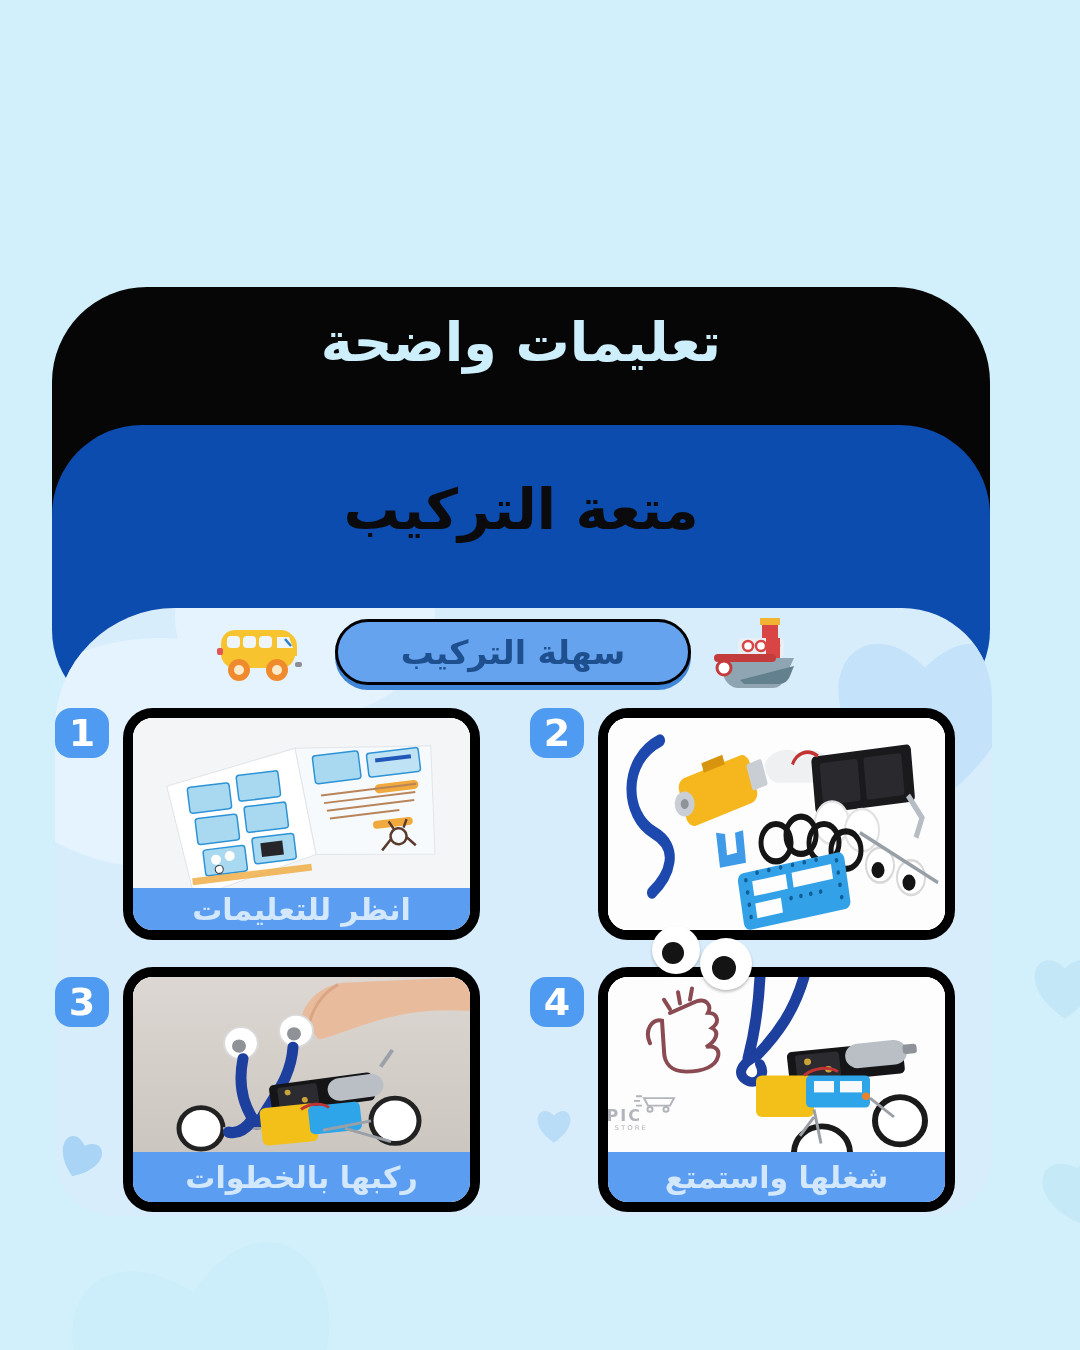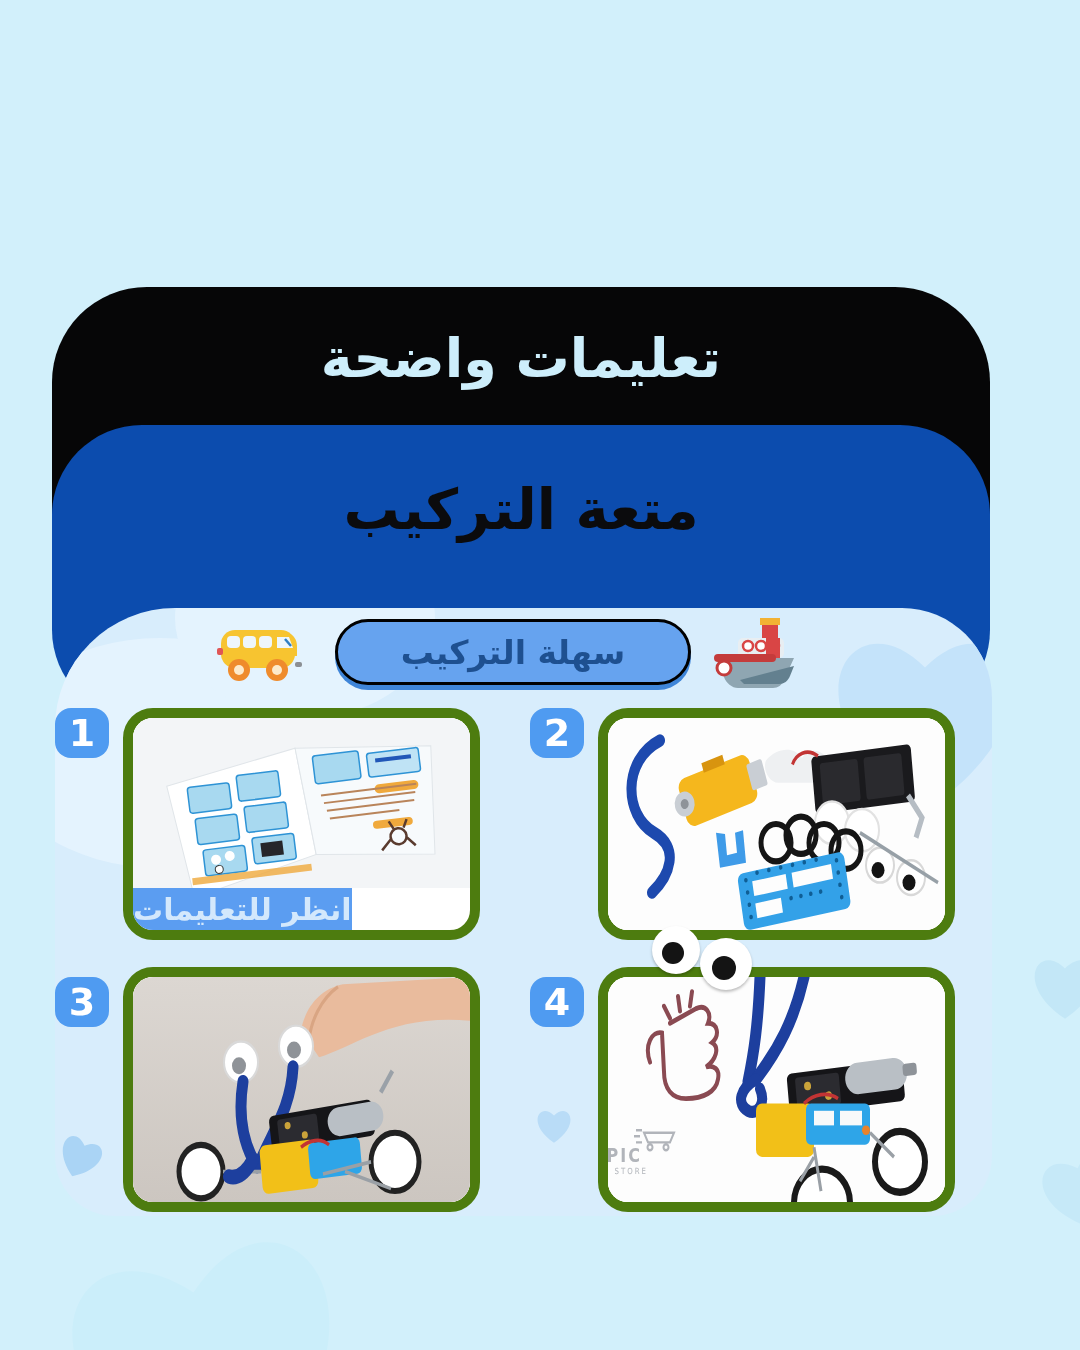--- a/index.html
+++ b/index.html
@@ -2,41 +2,41 @@
 <html lang="ar" dir="rtl"><head>
 <meta charset="utf-8">
 <style>
   html,body{margin:0;padding:0;}
   body{font-family:"DejaVu Sans", sans-serif;}
   .stage{position:relative;width:1080px;height:1350px;background:#d2f0fb;overflow:hidden;direction:rtl;}
 
   
   .banner-black{position:absolute;left:52px;top:287px;width:938px;height:335px;
     background:#060607;border-radius:95px;z-index:1;}
-  .banner-black .title{margin-top:40px;text-align:center;font-size:54px;font-weight:bold;color:#cdeefb;}
+  .banner-black .title{margin-top:24px;text-align:center;font-size:54px;font-weight:bold;color:#cdeefb;}
   .banner-blue{position:absolute;left:52px;top:425px;width:938px;height:295px;
     background:#0c4cae;border-radius:90px;z-index:2;}
   .banner-blue .title{margin-top:52px;text-align:center;font-size:56px;font-weight:bold;color:#0b0b0d;}
 
   
   .panel{position:absolute;left:55px;top:608px;width:937px;height:608px;background:#d8edfc;
     border-radius:120px 90px 60px 60px;z-index:3;overflow:hidden;}
   .blob{position:absolute;background:#e4f3fe;border-radius:50%;}
   .heart svg{display:block;width:100%;height:100%;}
 
   
   .pill{position:absolute;left:280px;top:11px;width:350px;height:60px;background:#66a3ef;
     border:3px solid #000000;border-radius:34px;box-shadow:0 5px 0 #3f85d8;
     display:flex;align-items:center;justify-content:center;}
   .pill span{font-size:33px;font-weight:bold;color:#1e5090;}
   .side-icon{position:absolute;}
 
   
-  .card{position:absolute;width:357px;background:#ffffff;border:10px solid #4d7c0f;
-    border-radius:30px;box-sizing:border-box;display:flex;flex-direction:column;overflow:hidden;z-index:4;align-items:flex-end;}
+  .card{position:absolute;width:357px;background:#ffffff;border:10px solid #000000;
+    border-radius:30px;box-sizing:border-box;display:flex;flex-direction:column;overflow:hidden;z-index:4;}
   .card .photo{flex:1;overflow:hidden;position:relative;background:#fff;}
   .card .photo svg{display:block;width:100%;height:100%;}
   .card .caption{background:#5b9df1;text-align:center;color:#d3e8fc;font-weight:bold;
     font-size:30px;display:flex;align-items:center;justify-content:center;}
   .row1{top:708px;height:232px;}
   .row2{top:967px;height:245px;}
   .col-r{left:598px;} 
   .col-l{left:123px;}
   .row1 .caption{height:42px;}
   .row2 .caption{height:50px;}
@@ -282,20 +282,21 @@
         </g>
         <rect x="128" y="136" width="56" height="40" rx="6" fill="#f2c018" transform="rotate(-6 156 156)"></rect>
         <rect x="176" y="134" width="52" height="30" rx="5" fill="#2ea5e8" transform="rotate(-6 202 149)"></rect>
         <path d="M168 140c8-6 20-8 28-2" stroke="#c23434" stroke-width="3" fill="none"></path>
         <circle cx="68" cy="160" r="22" fill="#ffffff" stroke="#222" stroke-width="5"></circle>
         <circle cx="262" cy="152" r="24" fill="#ffffff" stroke="#222" stroke-width="5"></circle>
         <path d="M128 160 L90 160 M190 162 L238 152 M212 160 L258 174" stroke="#9aa0a6" stroke-width="3" fill="none"></path>
         <path d="M120 150 C112 162 104 166 96 164" stroke="#1d3f9e" stroke-width="12" fill="none" stroke-linecap="round"></path>
       </svg>
     </div>
+    <div class="caption">ركبها بالخطوات</div>
   </div>
 
   <div class="card row2 col-r">
     <div class="photo">
       <svg viewBox="0 0 337 185" preserveAspectRatio="none">
         <rect width="337" height="185" fill="#fdfdfd"></rect>
         <g stroke="#8a4a52" stroke-width="4" fill="none" stroke-linecap="round">
           <path d="M42 70 C36 56 44 44 54 46 L56 78 C56 92 64 100 78 100 C96 100 108 94 110 84 C112 76 106 72 98 74 C108 68 112 58 104 54 C112 48 110 38 100 38 C104 30 98 22 88 26 L62 38"></path>
           <path d="M56 24 l6 10 M70 16 l2 12 M84 12 l-2 12"></path>
         </g>
@@ -324,20 +325,21 @@
         <rect x="198" y="104" width="64" height="34" rx="5" fill="#2ea5e8"></rect>
         <rect x="206" y="110" width="20" height="12" fill="#f7f9fa"></rect>
           <rect x="232" y="110" width="22" height="12" fill="#f7f9fa"></rect>
         <path d="M196 104 c10-8 24-10 34-4" stroke="#c23434" stroke-width="3" fill="none"></path>
         <circle cx="258" cy="126" r="4" fill="#e8832c"></circle>
         <circle cx="292" cy="152" r="25" fill="#ffffff" stroke="#1a1a1a" stroke-width="6"></circle>
         <circle cx="214" cy="186" r="28" fill="#ffffff" stroke="#1a1a1a" stroke-width="6"></circle>
         <path d="M262 128 L286 148 M206 140 L213 176 M206 148 l-14 20" stroke="#9aa0a6" stroke-width="3" fill="none"></path>
       </svg>
     </div>
+    <div class="caption">شغلها واستمتع</div>
   </div>
 
   <div class="googly" style="left:652px;top:926px;width:48px;height:48px;">
     <i style="left:10px;top:16px;width:22px;height:22px;"></i>
     </div>
   <div class="googly" style="left:700px;top:938px;width:52px;height:52px;">
     <i style="left:12px;top:18px;width:24px;height:24px;"></i>
     </div>
 
 </div>

